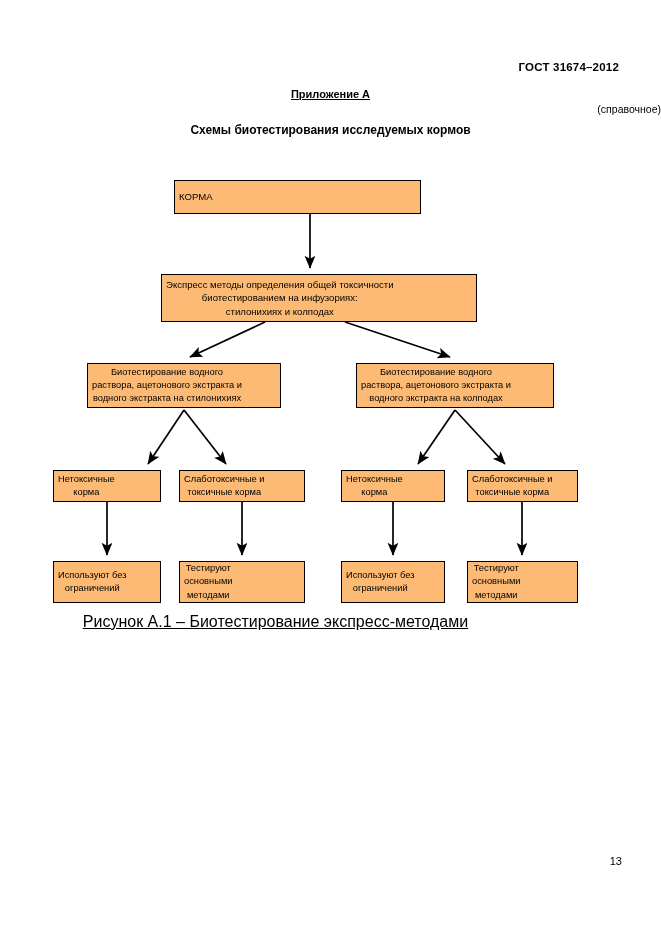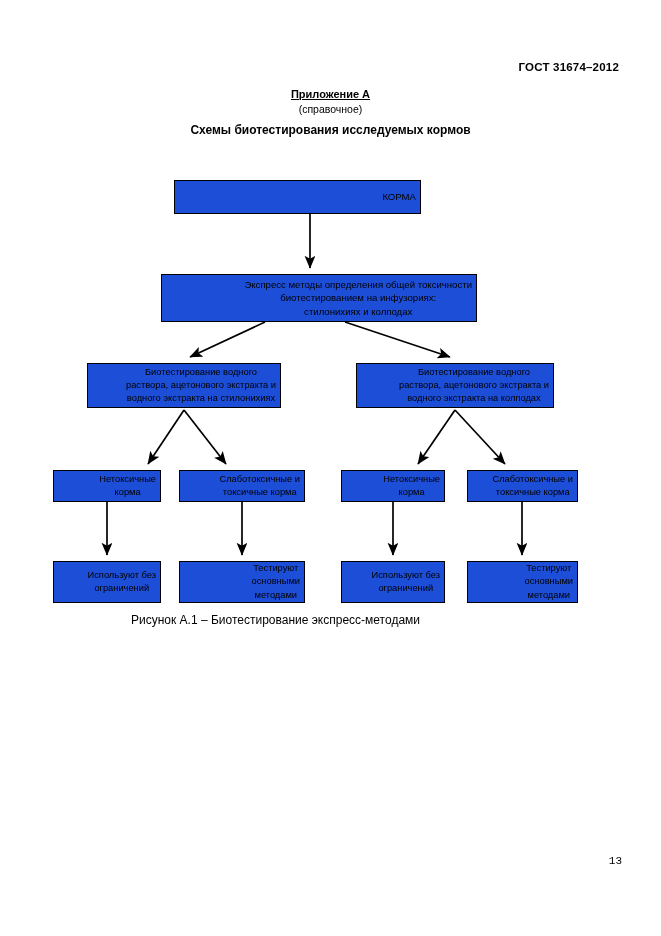--- a/index.html
+++ b/index.html
@@ -41,21 +41,21 @@
     text-align: center;
     font-size: 11px;
     font-weight: bold;
     text-decoration: underline;
   }
   .appendix-sub {
     position: absolute;
     top: 103px;
     left: 0;
     width: 661px;
-    text-align: center;
+    text-align: right;
     font-size: 10.5px;
     font-weight: normal;
   }
   .scheme-title {
     position: absolute;
     top: 123px;
     left: 0;
     width: 661px;
     text-align: center;
     font-size: 12px;
@@ -75,24 +75,24 @@
     top: 0;
     left: 0;
     width: 661px;
     height: 650px;
     pointer-events: none;
   }
   .node {
     position: absolute;
     box-sizing: border-box;
     border: 1.6px solid #000000;
-    background: #1d4ed8;
+    background: #fdba74;
     display: flex;
     align-items: center;
-    justify-content: flex-end;
+    justify-content: flex-start;
     text-align: center;
     font-size: 9.3px;
     line-height: 13.2px;
     padding: 2px 4px;
   }
   .node.big {
     font-size: 9.6px;
   }
   .node .txt {
     display: block;
@@ -113,30 +113,30 @@
   #node-use-r      { left: 341px; top: 561px; width: 104px; height: 42px; }
   #node-test-r     { left: 467px; top: 561px; width: 111px; height: 42px; }
 
   
   .figure-caption {
     position: absolute;
     top: 613px;
     left: 0;
     width: 551px;
     text-align: center;
-    font-size: 12px;
+    font-size: 16px;
+    text-decoration: underline;
   }
 
   
   .page-number {
     position: absolute;
     top: 855px;
     right: 75px;
     font-size: 11px;
-    font-family: Liberation Mono, monospace;
   }
 </style>
 </head>
 <body>
 
 <div id="page">
 
   <div class="doc-header">ГОСТ 31674–2012</div>
 
   <div class="appendix-title">Приложение А</div>

